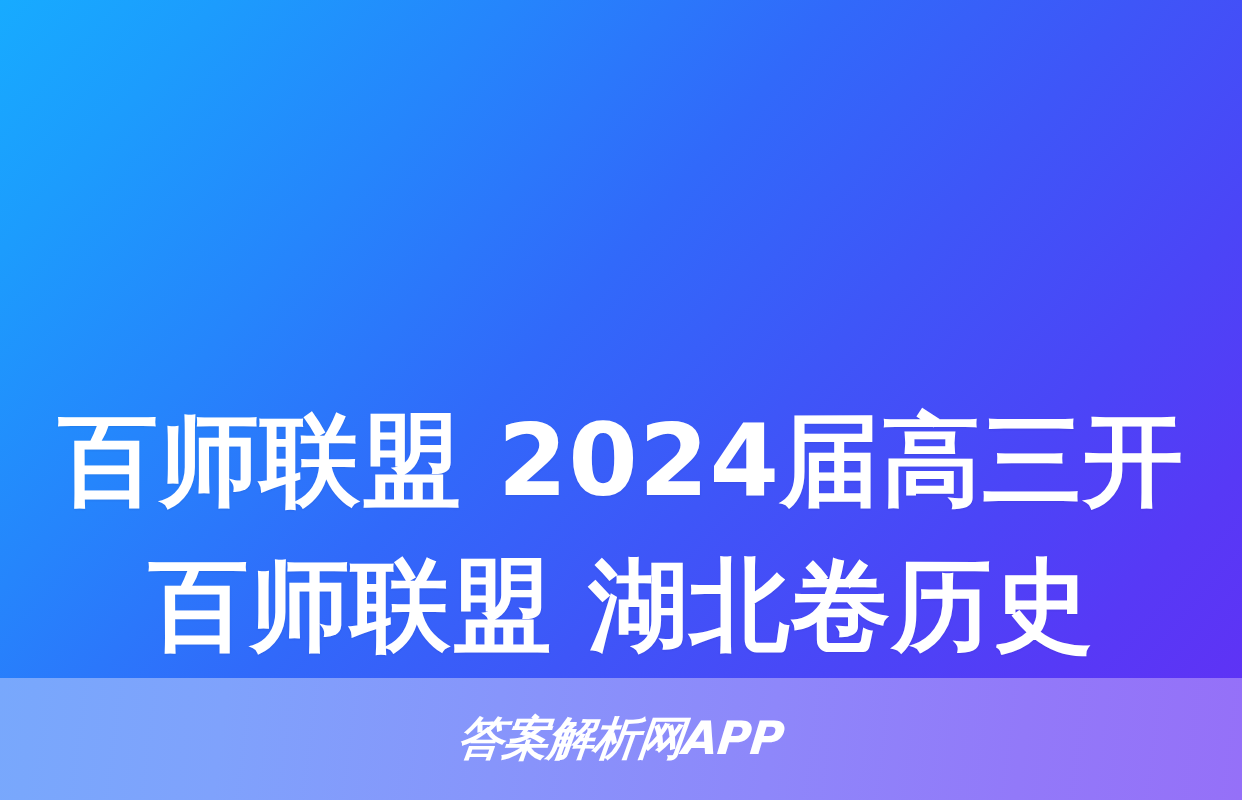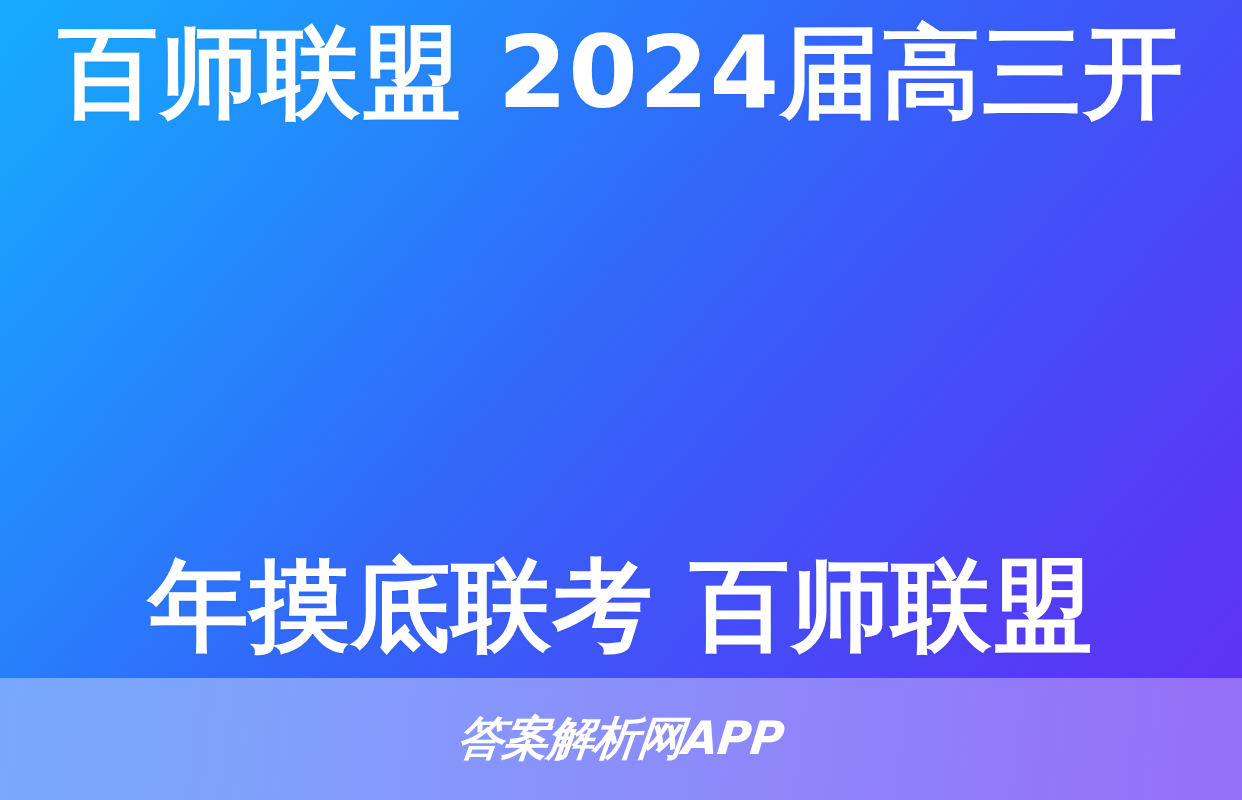--- a/index.html
+++ b/index.html
@@ -43,21 +43,21 @@
     position: absolute;
     left: 0;
     top: 0;
     width: 1242px;
     height: 678px;
     box-sizing: border-box;
     padding: 0 72px;
     display: flex;
     flex-direction: column;
     align-items: center;
-    justify-content: space-between;
+    justify-content: flex-end;
   }
 
   .title-line {
     color: #ffffff;
     font-size: 100px;
     line-height: 145px;
     font-weight: 700;
     letter-spacing: 1px;
     text-align: center;
     white-space: pre;
@@ -96,21 +96,21 @@
   }
 </style>
 </head>
 <body>
 
 <div id="card">
 
   <div id="hero">
     <div id="hero-title">
       <div class="title-line">百师联盟 2024届高三开</div>
-      <div class="title-line">年摸底联考 百师联盟</div>
+      <div class="title-line">百师联盟 湖北卷历史</div>
     </div>
   </div>
 
   <div id="footer-band">
     <div id="watermark">答案解析网APP</div>
   </div>
 
 </div>
 
 </body></html>

